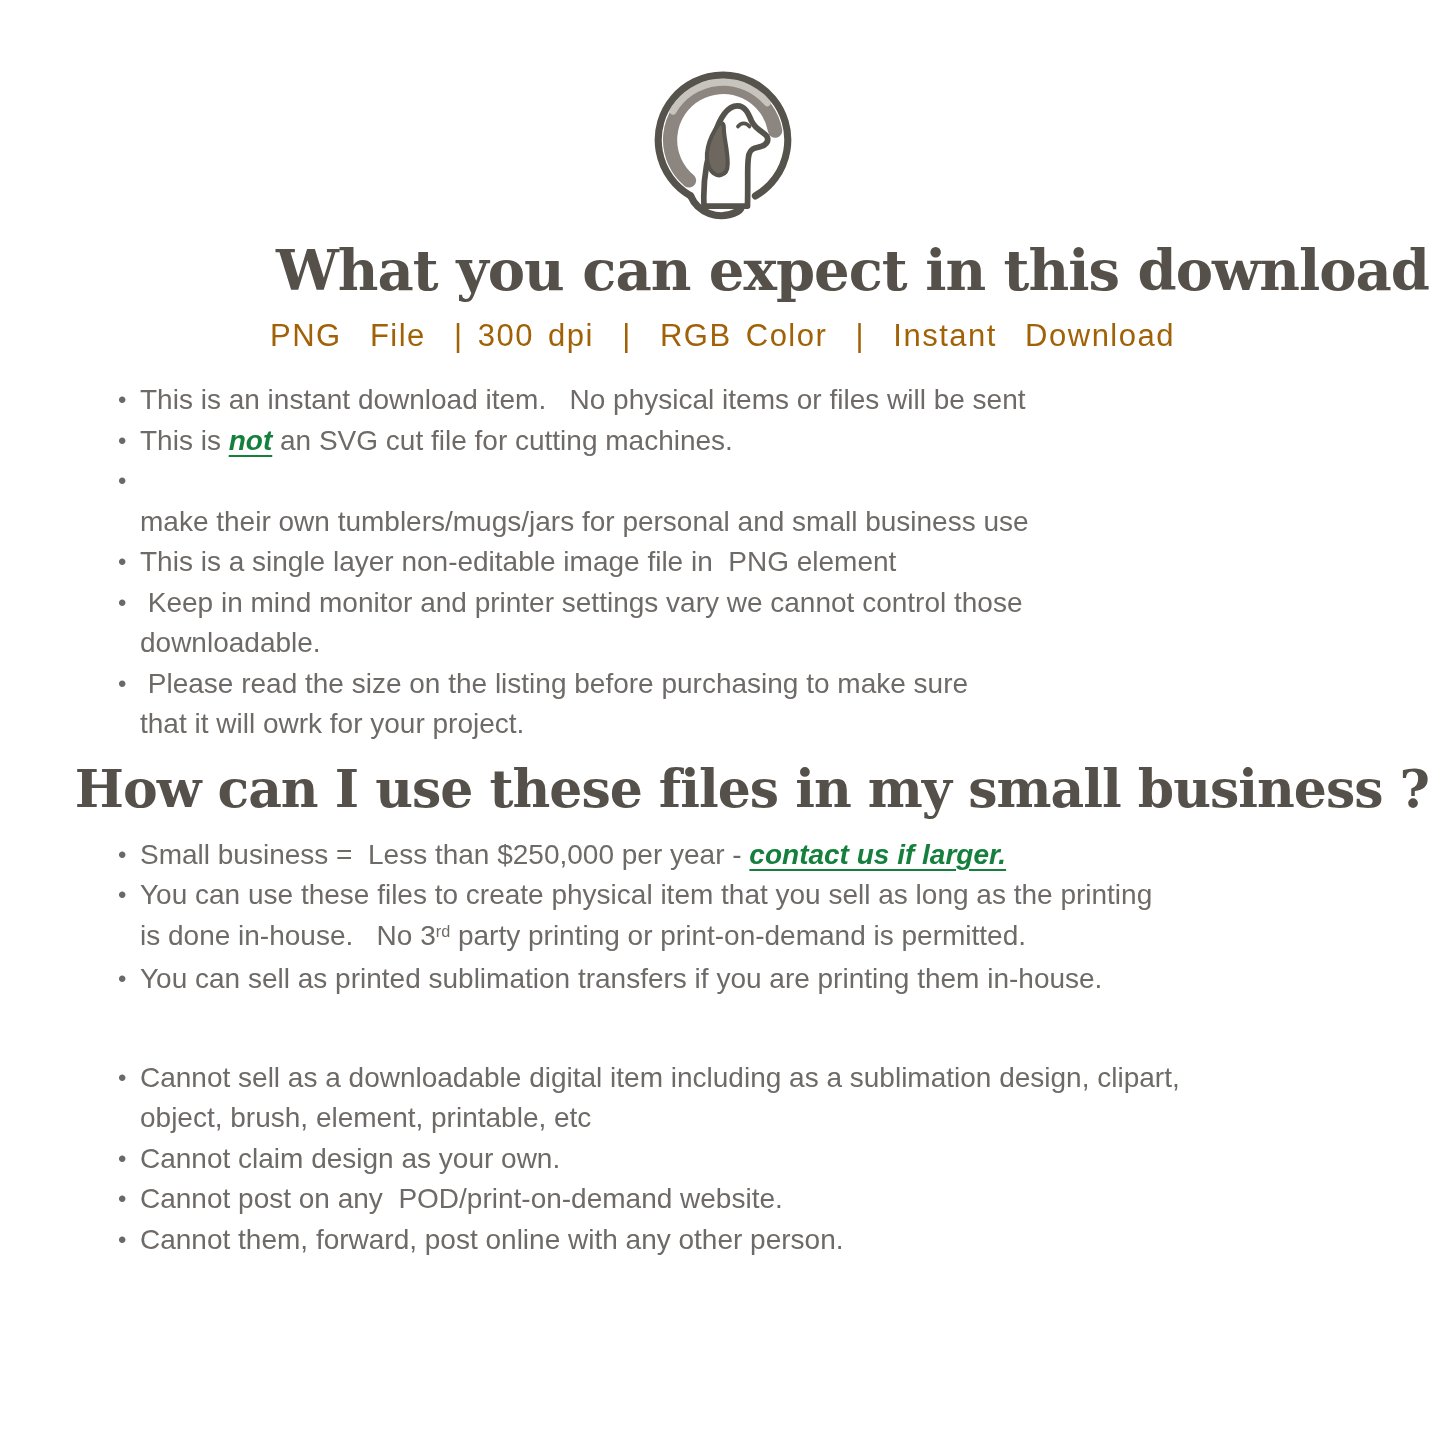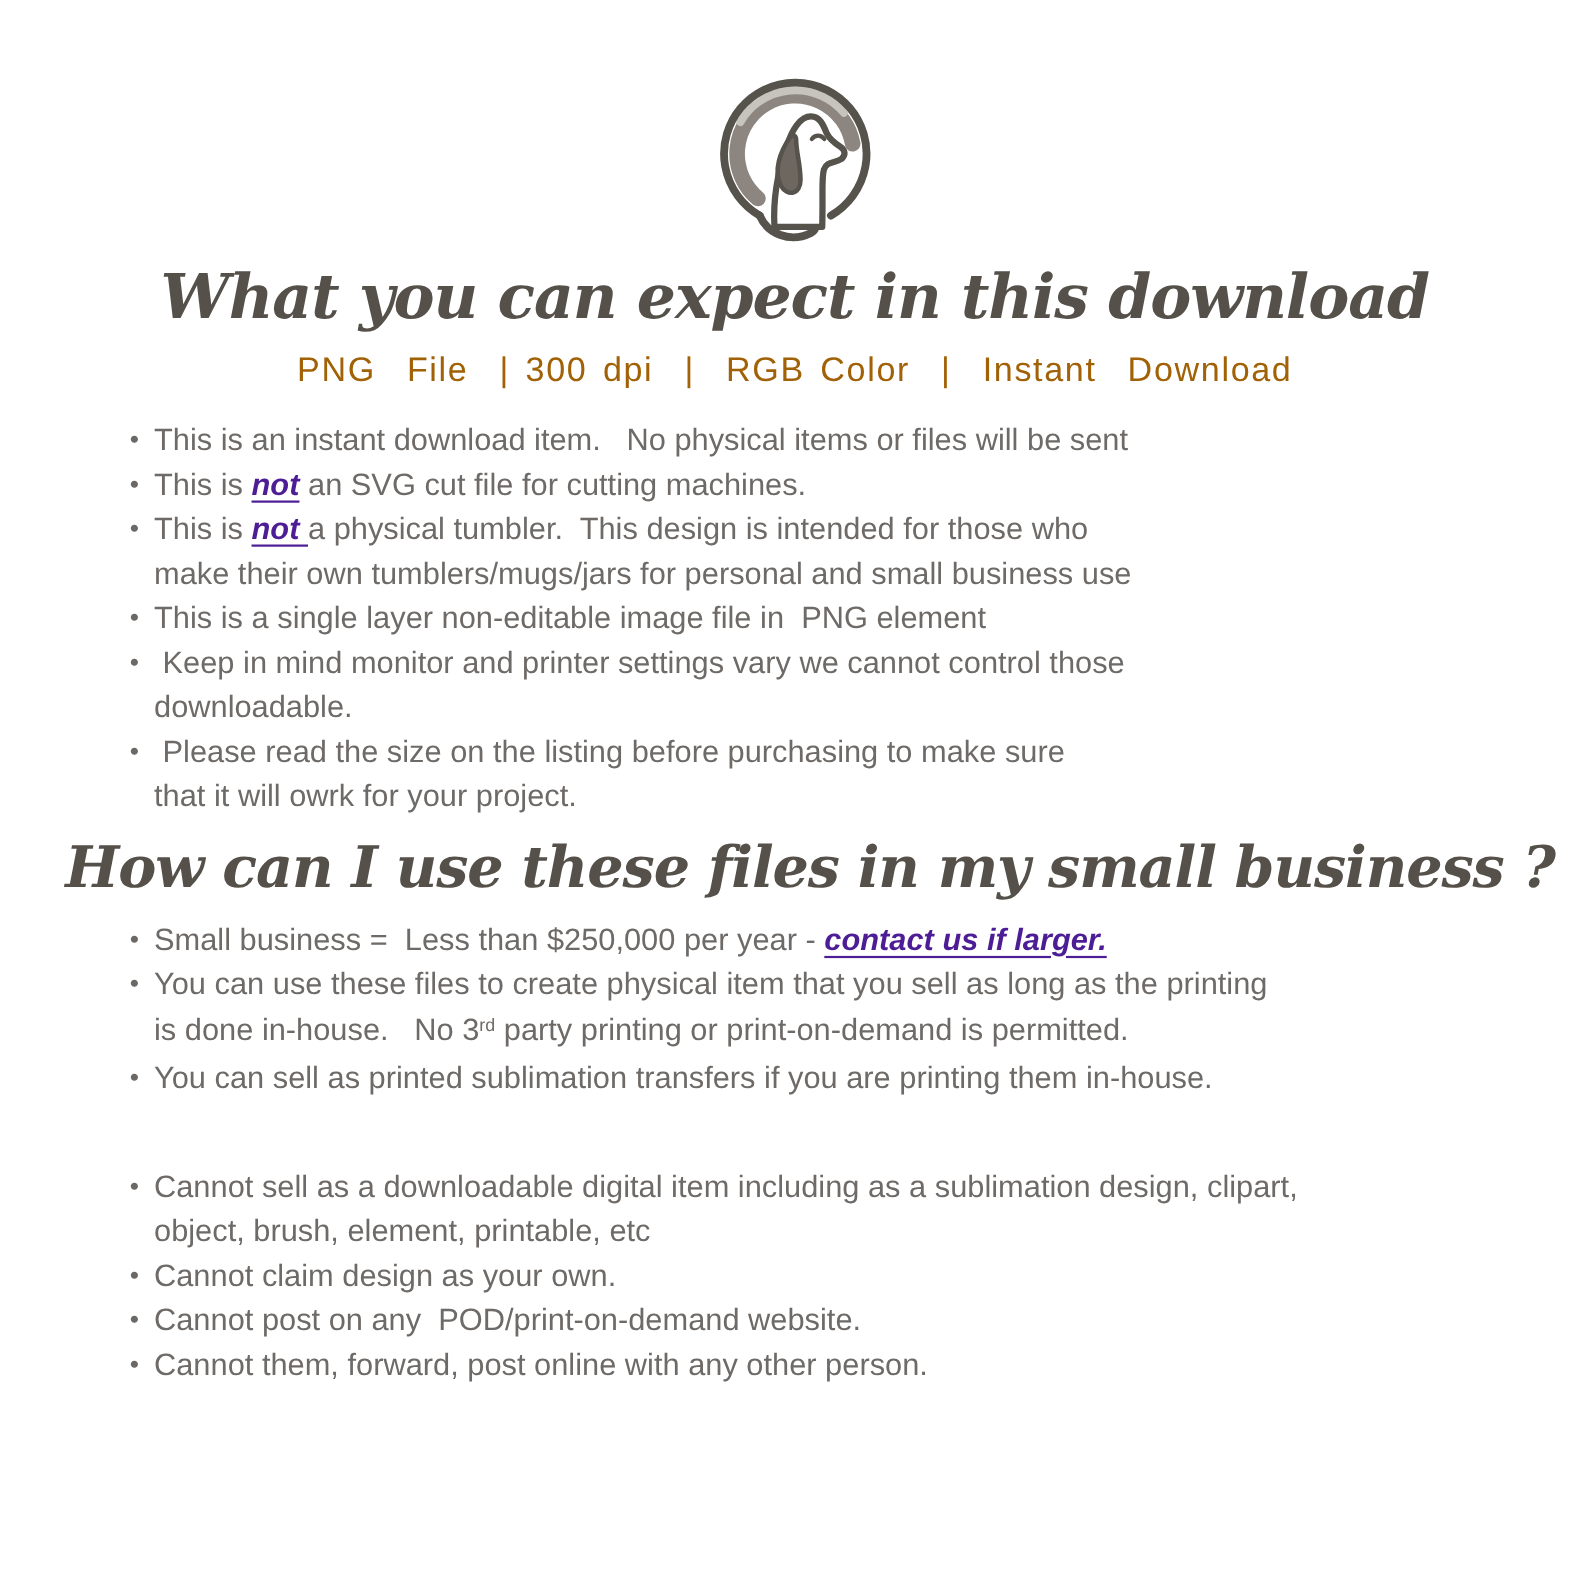--- a/index.html
+++ b/index.html
@@ -4,41 +4,41 @@
 <style>
   html,body{margin:0;padding:0;background:#ffffff;}
   .page{
     width:1445px;height:1445px;background:#ffffff;overflow:hidden;
     font-family:"Liberation Sans", sans-serif;color:#6e6a67;
     box-sizing:border-box;padding-top:64px;position:relative;
   }
   .logo-wrap{text-align:center;height:158px;}
   .logo-wrap svg{width:158px;height:158px;}
   h1.script, h2.script{
-    font-family:"DejaVu Serif", serif;font-style:italic;font-weight:bold;
-    color:#55514a;text-align:center;margin:16px;line-height:1.15;
+    font-family:"DejaVu Serif", serif;font-weight:bold;
+    color:#55514a;text-align:right;margin:16px;line-height:1.15;
     letter-spacing:-1px;
   }
   h1.script{font-size:56px;margin-top:16px;}
   h2.script{font-size:52px;margin-top:14px;margin-bottom:16px;padding-left:28px;}
   .subtitle{
     text-align:center;font-size:31px;color:#a16207;margin-top:14px;
     letter-spacing:1.5px;word-spacing:4px;white-space:pre;
   }
   .list{width:1260px;margin:0 auto 0 118px;font-size:28px;line-height:40.5px;}
   .list1{margin-top:26px;}
   .list2{margin-top:4px;}
   .row{display:flex;align-items:flex-start;}
   .row.gap{margin-top:58px;}
   .dot{flex:0 0 22px;font-size:24px;color:#6b6865;line-height:40.5px;text-align:left;}
   .row.cont .dot{visibility:hidden;}
   .txt{white-space:pre;color:#6e6a67;}
   .seg-emph{
     font-weight:bold;font-style:italic;text-decoration:underline;
-    color:#4c1d95;text-underline-offset:5px;
+    color:#15803d;text-underline-offset:5px;
   }
   .seg-sup{font-size:0.58em;position:relative;top:-0.5em;}
 </style>
 </head>
 <body>
 
 <div class="page">
 
   <div class="logo-wrap">
     <svg viewBox="0 0 100 100" aria-hidden="true">
@@ -70,21 +70,20 @@
       <div class="row">
         <span class="dot">•</span>
         <span class="txt"><span>This is an instant download item.   No physical items or files will be sent</span></span>
       </div>
       <div class="row">
         <span class="dot">•</span>
         <span class="txt"><span>This is </span><span class="seg-emph">not</span><span> an SVG cut file for cutting machines.</span></span>
       </div>
       <div class="row">
         <span class="dot">•</span>
-        <span class="txt"><span>This is </span><span class="seg-emph">not </span><span>a physical tumbler.  This design is intended for those who</span></span>
       </div>
       <div class="row cont">
         <span class="dot">•</span>
         <span class="txt"><span>make their own tumblers/mugs/jars for personal and small business use</span></span>
       </div>
       <div class="row">
         <span class="dot">•</span>
         <span class="txt"><span>This is a single layer non-editable image file in  PNG element</span></span>
       </div>
       <div class="row">

